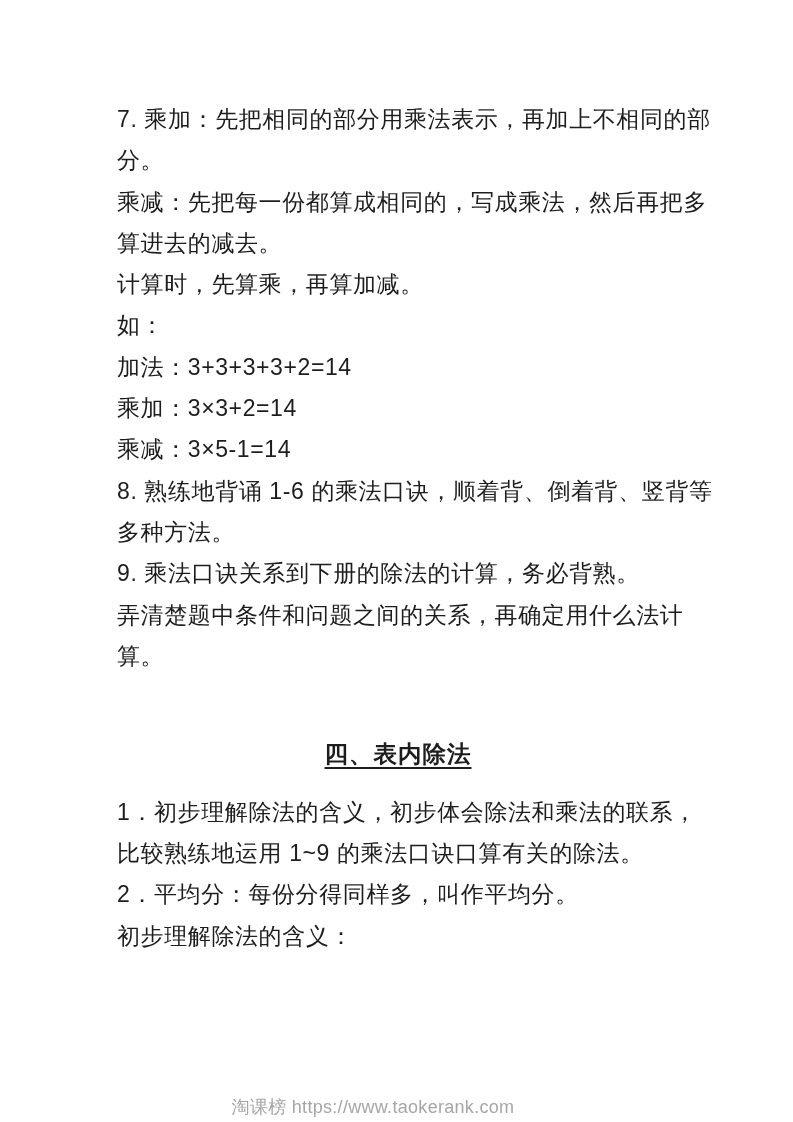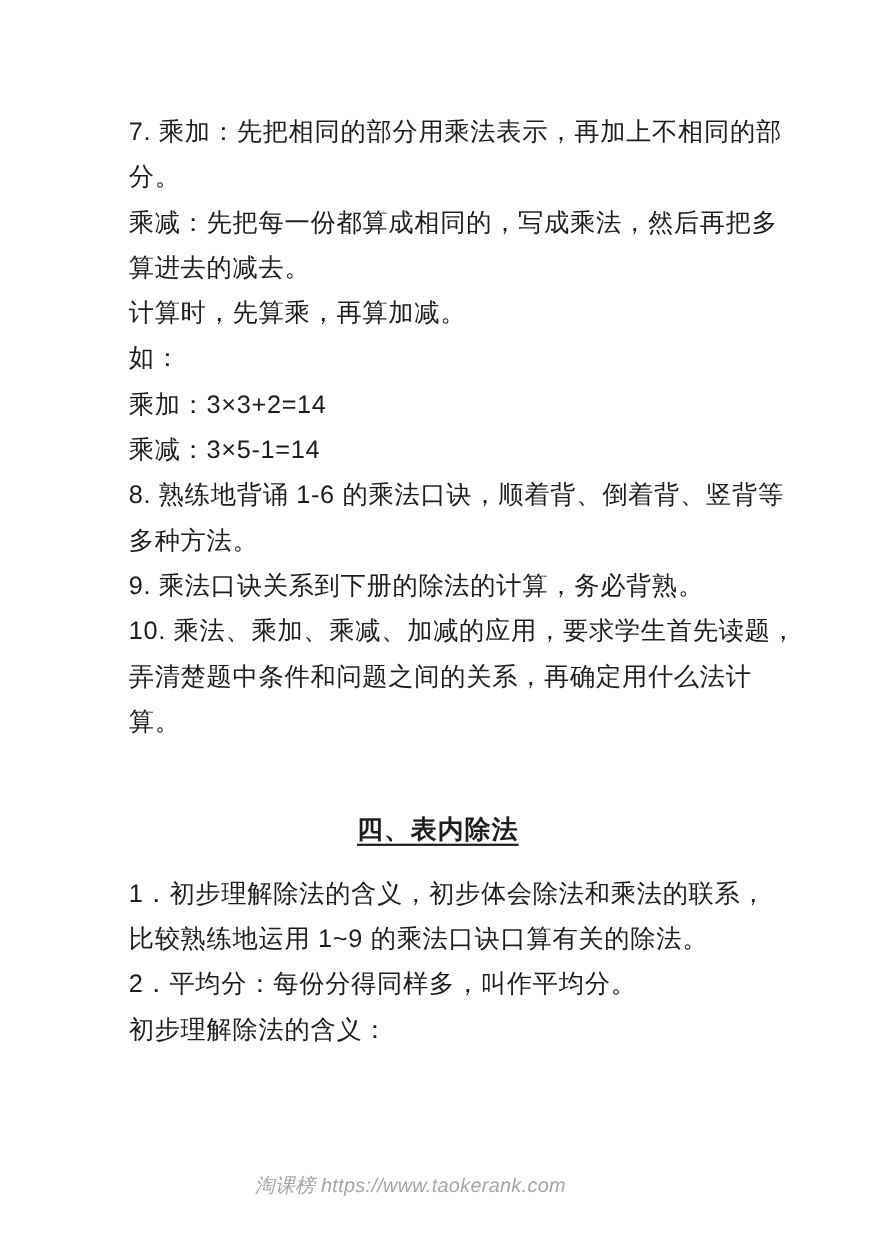--- a/index.html
+++ b/index.html
@@ -39,47 +39,46 @@
     font-weight: bold;
     color: #1d1d1d;
     letter-spacing: 1px;
     text-decoration: underline;
     text-underline-offset: 5px;
   }
   .footer {
     position: absolute;
     left: 0;
     right: 0;
-    top: 1065px;
+    top: 1094px;
     height: 26px;
     line-height: 26px;
     text-align: center;
     font-size: 18px;
     color: #a6a6a6;
     letter-spacing: 0.3px;
-    font-style: italic;
   }
 </style>
 </head>
 <body>
 
 <div class="page">
   <main class="content">
     <p class="line">7. 乘加：先把相同的部分用乘法表示，再加上不相同的部</p>
     <p class="line">分。</p>
     <p class="line">乘减：先把每一份都算成相同的，写成乘法，然后再把多</p>
     <p class="line">算进去的减去。</p>
     <p class="line">计算时，先算乘，再算加减。</p>
     <p class="line">如：</p>
+    <p class="line">加法：3+3+3+3+2=14</p>
     <p class="line">乘加：3×3+2=14</p>
     <p class="line">乘减：3×5-1=14</p>
     <p class="line">8. 熟练地背诵 1-6 的乘法口诀，顺着背、倒着背、竖背等</p>
     <p class="line">多种方法。</p>
     <p class="line">9. 乘法口诀关系到下册的除法的计算，务必背熟。</p>
-    <p class="line">10. 乘法、乘加、乘减、加减的应用，要求学生首先读题，</p>
     <p class="line">弄清楚题中条件和问题之间的关系，再确定用什么法计</p>
     <p class="line">算。</p>
 
     <p class="line spacer"></p>
 
     <h2 class="heading-row"><span class="heading-text">四、表内除法</span></h2>
 
     <p class="line">1．初步理解除法的含义，初步体会除法和乘法的联系，</p>
     <p class="line">比较熟练地运用 1~9 的乘法口诀口算有关的除法。</p>
     <p class="line">2．平均分：每份分得同样多，叫作平均分。</p>

